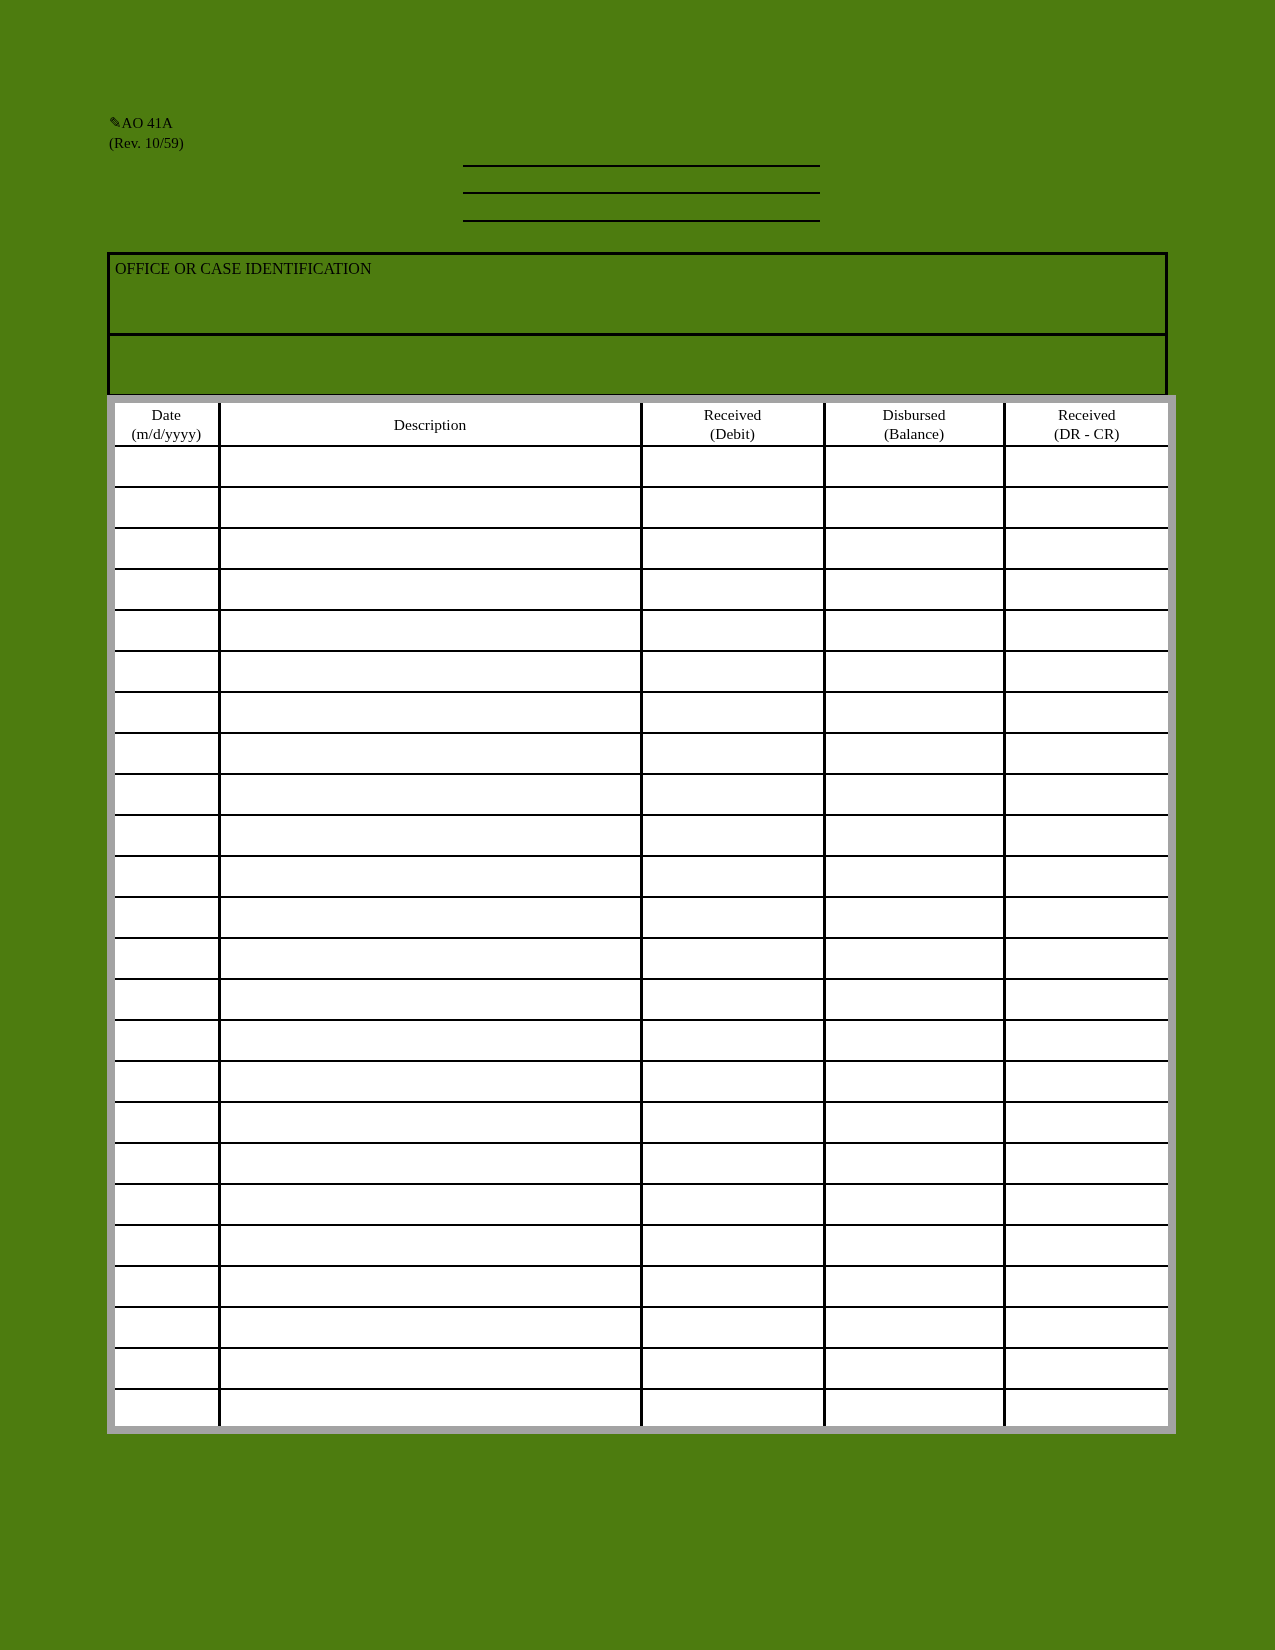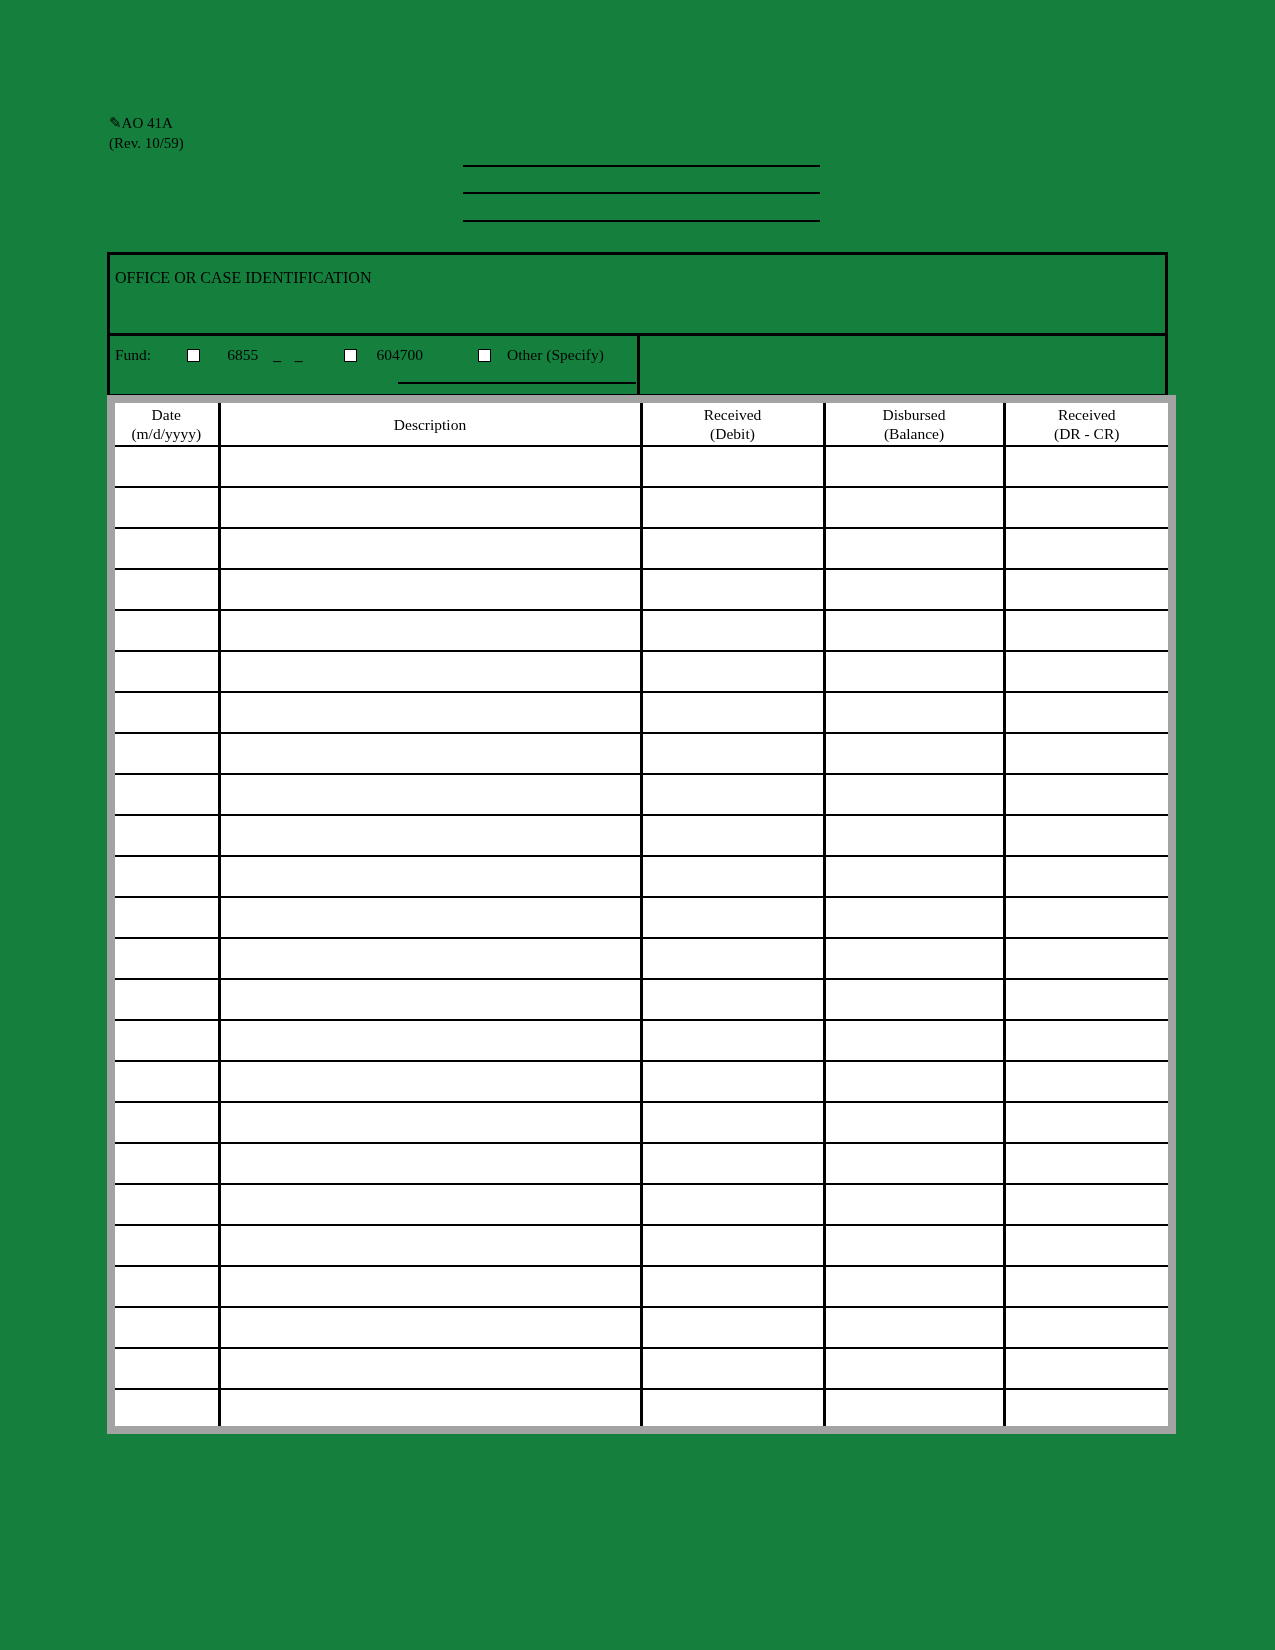--- a/index.html
+++ b/index.html
@@ -1,36 +1,36 @@
 <!DOCTYPE html>
 <html><head>
 <meta charset="utf-8">
 <style>
   * { margin:0; padding:0; box-sizing:border-box; }
   html,body { background:#fff; }
   .page {
-    width:1275px; height:1650px; position:relative; background:#15803d;
+    width:1275px; height:1650px; position:relative; background:#4d7c0f;
     font-family:"Liberation Serif", serif; color:#000; overflow:hidden;
   }
 
   
   .form-id { position:absolute; left:109px; top:113px; font-size:15px; line-height:20px; }
   .form-id .num { white-space:nowrap; }
   .title-row { position:absolute; left:430px; top:104px; display:flex; align-items:flex-end; }
   .title-blank { width:416px; height:36px; border-bottom:3px solid #000; display:inline-block; }
   .title-text { font-size:29px; font-weight:bold; margin-left:13px; line-height:36px; letter-spacing:0.5px; }
   .sub-blank { position:absolute; left:463px; width:357px; height:0; border-bottom:2px solid #000; }
   .sub-blank-1 { top:165px; }
   .sub-blank-2 { top:192px; }
   .sub-blank-3 { top:220px; }
 
   
   .office-box {
     position:absolute; left:107px; top:252px; width:1061px; height:84px;
-    border:3px solid #000; font-size:16px; padding:14px 5px;
+    border:3px solid #000; font-size:16px; padding:5px 5px;
   }
 
   
   .fund-row {
     position:absolute; left:107px; top:333px; width:1061px; height:64px;
     border:3px solid #000; border-top-width:2px; display:flex;
   }
   .fund-left { width:530px; border-right:3px solid #000; position:relative; font-size:15.5px; }
   .fund-inline { display:flex; align-items:center; padding:11px 0 0 5px; }
   .checkbox { width:13px; height:13px; border:1.5px solid #000; display:inline-block; flex:0 0 auto; background:#fff; }
@@ -72,33 +72,20 @@
 
   <div class="sub-blank sub-blank-1"></div>
   <div class="sub-blank sub-blank-2"></div>
   <div class="sub-blank sub-blank-3"></div>
 
   <div class="office-box">
     <span>OFFICE OR CASE IDENTIFICATION</span>
   </div>
 
   <div class="fund-row">
-    <div class="fund-left">
-      <div class="fund-inline">
-        <span>Fund:</span>
-        <span class="checkbox cb1"></span>
-        <span class="t-6855">6855</span>
-        <span class="t-dash">_ _</span>
-        <span class="checkbox cb2"></span>
-        <span class="t-604700">604700</span>
-        <span class="checkbox cb3"></span>
-        <span class="t-other">Other (Specify)</span>
-      </div>
-      <div class="other-specify-blank"></div>
-    </div>
   </div>
 
   <table class="ledger-table">
     <colgroup id="ledger-colgroup">
         <col style="width: 108px;">
         <col style="width: 422px;">
         <col style="width: 183px;">
         <col style="width: 180px;">
         <col style="width: 168px;">
       </colgroup>

